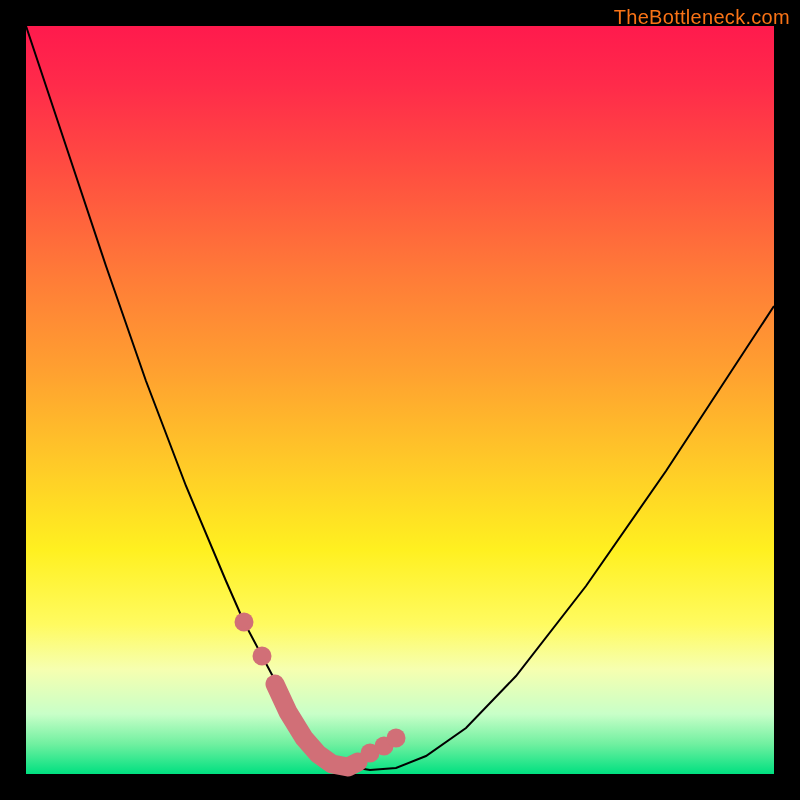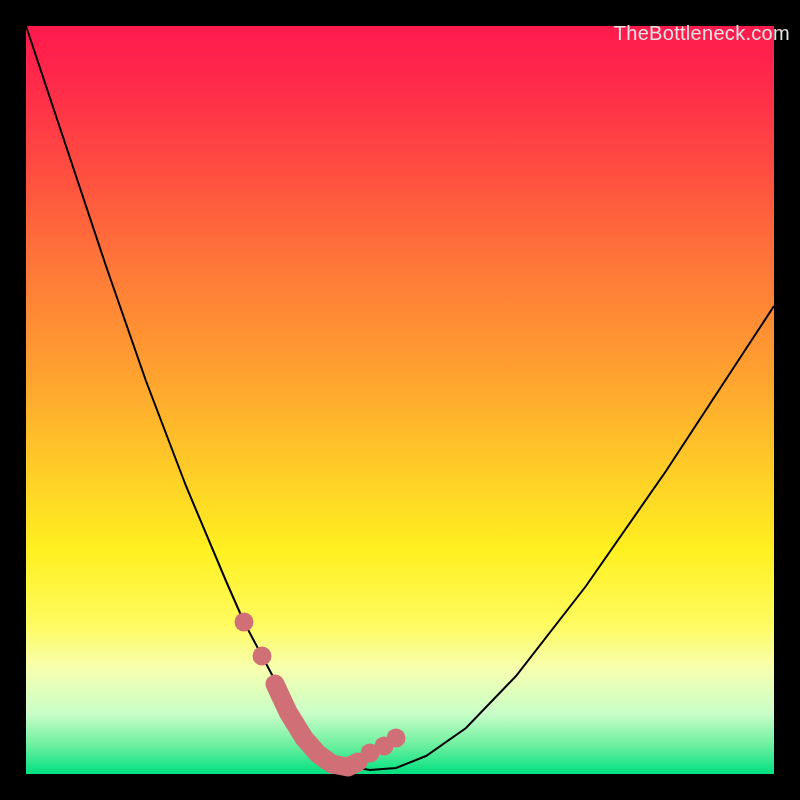--- a/index.html
+++ b/index.html
@@ -28,23 +28,23 @@
       #fff020 70%,
       #fffb60 80%,
       #f6ffb0 86%,
       #c8ffc8 92%,
       #70f0a0 96%,
       #00e080 100%
     );
   }
   .watermark {
     position: absolute;
-    top: 22px;
+    top: 6px;
     right: 10px;
-    color: #e5e5e5;
+    color: #f97316;
     font-size: 20px;
     letter-spacing: 0.3px;
     font-weight: 500;
     z-index: 10;
   }
   svg.curve {
     position: absolute;
     left: 0;
     top: 0;
     width: 748px;

